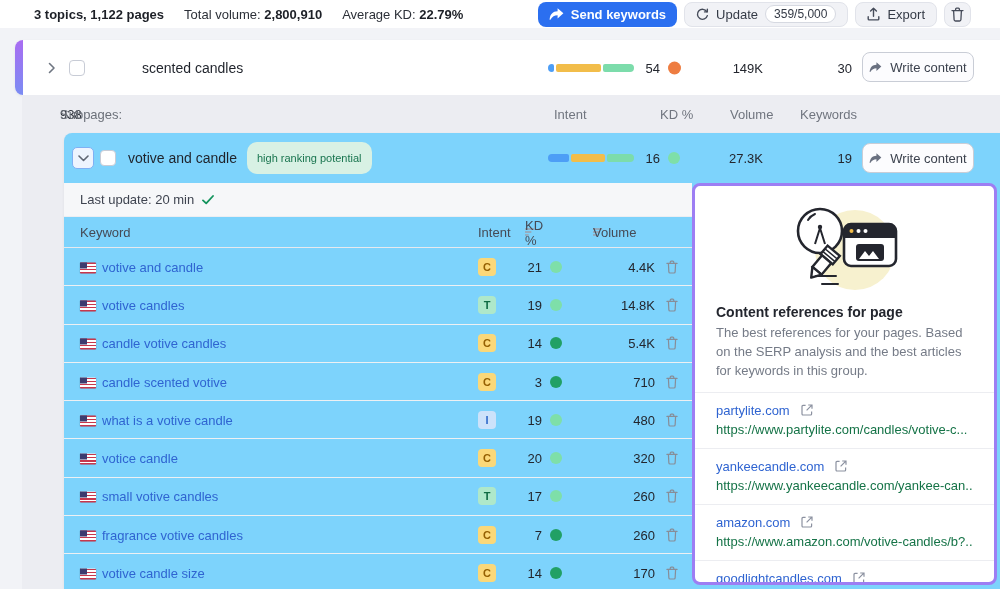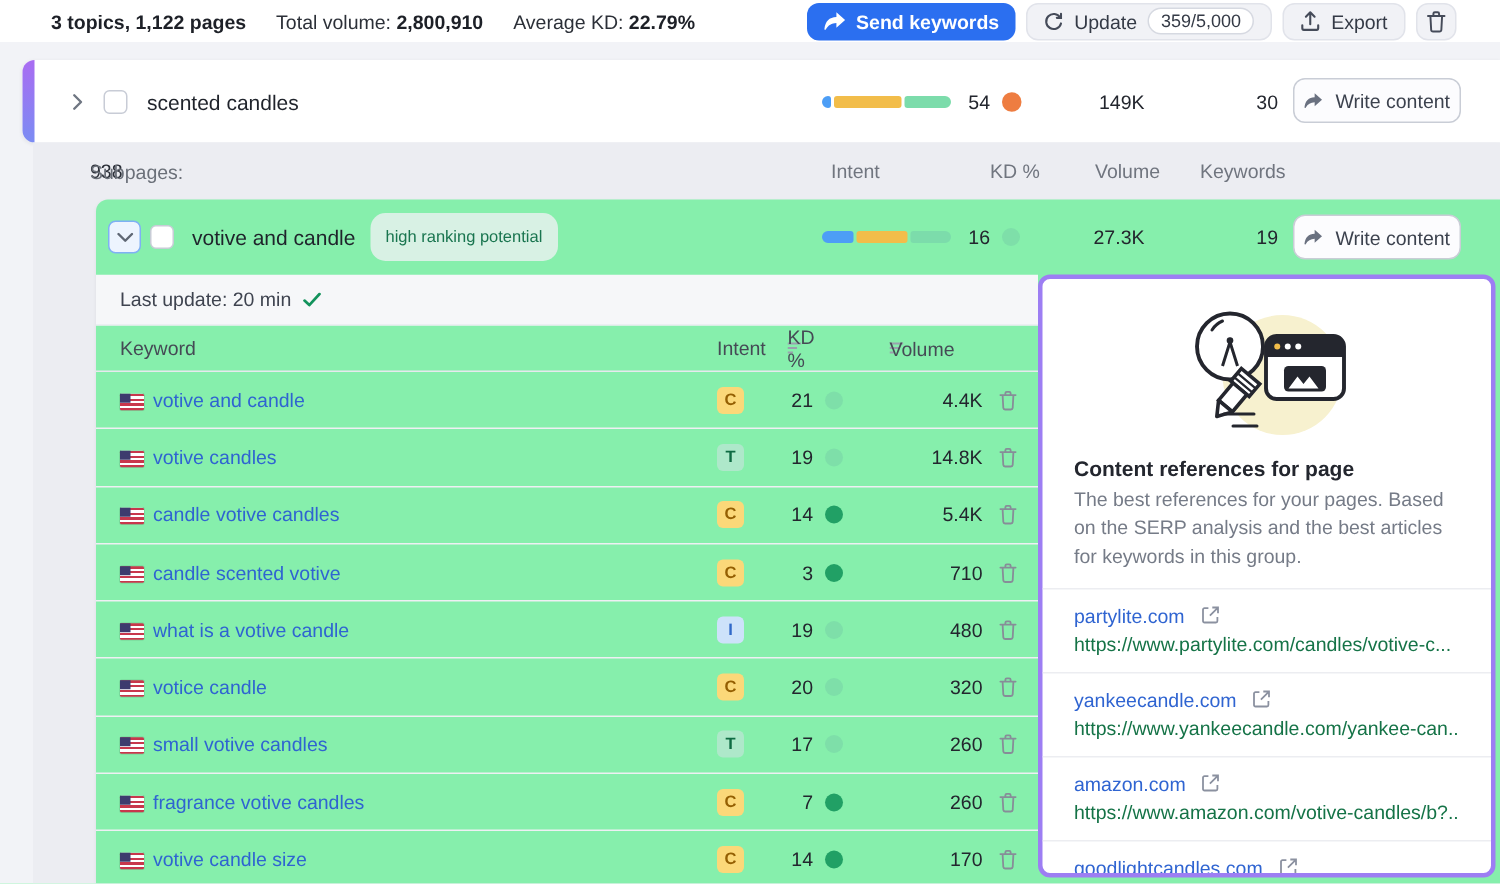--- a/index.html
+++ b/index.html
@@ -20,21 +20,21 @@
   .quota-pill { border:1px solid #d6d9e1; background:#fff; border-radius:9px; height:18px;
                 display:inline-flex; align-items:center; padding:0 8px; font-size:12px; color:#343a46; }
   .btn-icon-only { width:27px; justify-content:center; padding:0; }
 
   
   .topic-card { position:absolute; left:15px; top:40px; width:985px; height:55px; background:#fff;
                 border-radius:8px 0 0 8px; box-shadow:0 1px 3px rgba(25,28,40,.07); }
   .topic-accent { position:absolute; left:0; top:0; width:8px; height:55px; border-radius:8px 0 0 8px;
                   background:linear-gradient(180deg,#a96cf2 0%,#7b8cf3 100%); }
   .topic-left { position:absolute; left:33px; top:0; height:55px; display:flex; align-items:center; gap:13px; }
-  .topic-title { font-size:14px; color:#1f232b; }
+  .topic-title { font-size:14px; color:#1f232b;margin-left:44px; }
 
   
   .cell { position:absolute; top:50%; transform:translateY(-50%); }
   .num { text-align:right; color:#23262e; }
   .dot { width:12px; height:12px; border-radius:50%; display:inline-block; }
   .dot[data-level="easy"] { background:#7edfa9; }
   .dot[data-level="very-easy"] { background:#21a065; }
   .dot[data-level="difficult"] { background:#ee7d41; width:13px; height:13px; }
 
   .intent-bar { display:flex; gap:2px; width:86px; height:8px; }
@@ -49,21 +49,21 @@
 
   
   .subpages { position:absolute; left:22px; top:95px; width:978px; height:494px; background:#ecedf2; }
   .sp-header { position:relative; height:38px; color:#70757f;text-align:right; }
   .sp-header span { position:absolute; top:50%; transform:translateY(-50%); }
   .sp-label { left:38px; color:#6b7079; }
   .sp-label b { color:#2b2f38; font-weight:400; }
   .h-intent { left:532px; } .h-kd { left:638px; } .h-vol { left:708px; } .h-kws { left:778px; }
 
   
-  .page-card { position:absolute; left:42px; top:38px; width:936px; height:456px; background:#86efac;
+  .page-card { position:absolute; left:42px; top:38px; width:936px; height:456px; background:#7dd3fc;
                border-radius:8px 0 0 0; box-shadow:0 1px 3px rgba(25,28,40,.06); }
   .page-row { position:relative; height:50px; }
   .page-left { position:absolute; left:8px; top:0; height:50px; display:flex; align-items:center; }
   .chev-box { width:22px; height:22px; border:1.5px solid #7fb0f4; background:#edf4fe; border-radius:5px;
               display:flex; align-items:center; justify-content:center; cursor:pointer; }
   .checkbox { width:16px; height:16px; border:1.5px solid #c8ccd6; border-radius:4px; background:#fff; cursor:pointer; }
   .page-title { font-size:14px; color:#1f232b; margin-left:12px; }
   .hrp-badge { margin-left:10px; height:20px; display:inline-flex; align-items:center; padding:16px 10px;
                border-radius:10px; background:#d8f1e4; color:#19754f; font-size:11px; }
 

